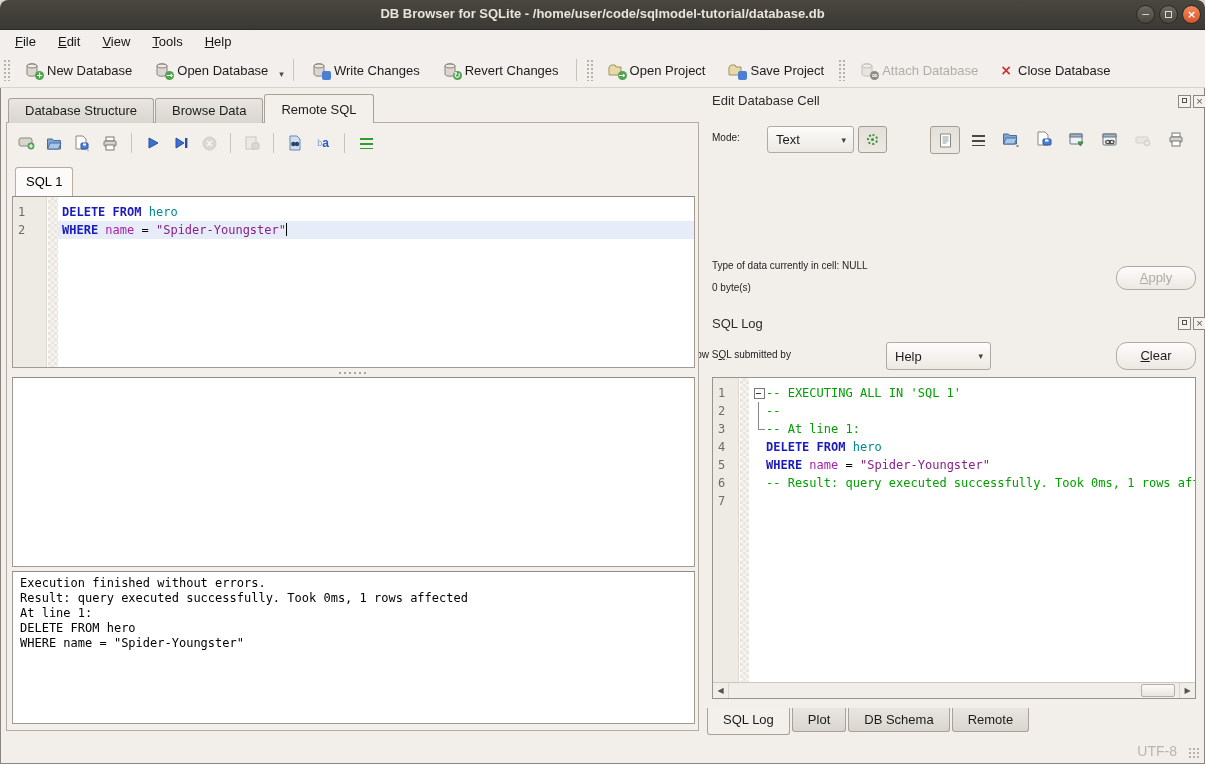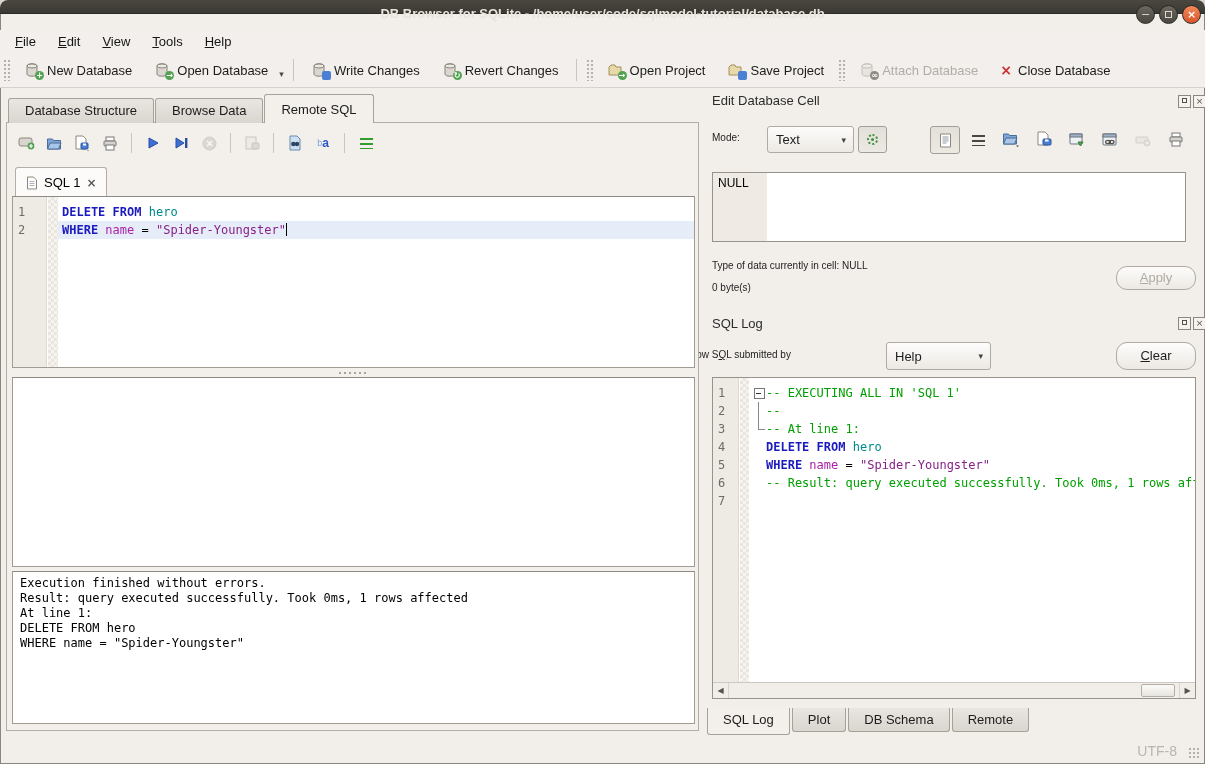--- a/index.html
+++ b/index.html
@@ -2,21 +2,21 @@
 <html><head>
 <meta charset="utf-8">
 <style>
   * { margin:0; padding:0; box-sizing:border-box; }
   html,body { background:#d8d4ce; }
   body { font-family:"Liberation Sans", sans-serif; }
   .app { position:relative; width:1205px; height:764px; background:#f2efeb; overflow:hidden;
          border-radius:8px 8px 0 0; box-shadow:0 0 0 1px #8a867f inset; }
 
   
-  .titlebar { position:absolute; left:0; top:0; width:1205px; height:14px;
+  .titlebar { position:absolute; left:0; top:0; width:1205px; height:30px;
     background:linear-gradient(#4a4740,#3b3934); border-radius:8px 8px 0 0;
     border-bottom:1px solid #2b2a26; }
   .titlebar .title { position:absolute; left:0; right:0; top:6px; text-align:center;
     color:#e8e4dc; font-size:13px; font-weight:bold; }
   .winbtn { position:absolute; top:5px; width:19px; height:19px; border-radius:50%;
     background:linear-gradient(#6b675f,#4a4740); border:1px solid #2a2925;
     color:#dedad2; font-size:11px; line-height:17px; text-align:center;
     font-family:"DejaVu Sans", sans-serif; }
   .winbtn.close { background:linear-gradient(#f18a5a,#d9542a); color:#fff; font-weight:bold; }
   .winbtn .sq { display:inline-block; width:7px; height:7px; border:1px solid #dedad2; margin-top:5px; }
@@ -60,21 +60,21 @@
   .sqltoolbar { position:absolute; left:10px; top:7px; height:26px; display:flex; align-items:center; gap:10px; }
   .sicon { width:18px; height:18px; display:flex; align-items:center; justify-content:center; position:relative; }
   .sicon.dis { opacity:.4; }
   .ssep { width:1px; height:20px; background:#c9c4bd; margin:0 2px; }
   .ab-icon b { color:#2a56c6; font-size:12px; } .ab-icon i { color:#7aa0d8; font-size:9px; font-style:normal; }
   .fmt-icon { width:13px; height:11px;
     background:repeating-linear-gradient(#2f9e2f 0 2px, transparent 2px 5px); }
 
   .sqltab { position:absolute; left:8px; top:44px; height:30px; padding:0 10px;
     display:flex; align-items:center; gap:6px; background:#fcfbfa;
-    border:1px solid #b3ada5; border-bottom:none; border-radius:3px 3px 0 0; font-size:13px; }
+    border:1px solid #b3ada5; border-bottom:none; border-radius:3px 3px 0 0; font-size:13px;flex-direction:column; }
   .closex { color:#5c5954; font-weight:bold; font-size:12px; font-family:"DejaVu Sans", sans-serif; }
 
   .editorbox { position:absolute; left:5px; top:73px; width:683px; height:172px; background:#fff;
     border:1px solid #a19b93; border-top-color:#8f8a83; overflow:hidden; }
   .paneempty { position:absolute; left:5px; top:254px; width:683px; height:190px; background:#fff;
     border:1px solid #a19b93; border-top-color:#8f8a83; }
   .msgpane { position:absolute; left:5px; top:448px; width:683px; height:153px; background:#fff;
     border:1px solid #a19b93; border-top-color:#8f8a83; padding:4px 7px;
     font-family:"DejaVu Sans Mono", monospace; font-size:12px; line-height:15px; color:#000;
     overflow:hidden; white-space:pre; }
@@ -436,24 +436,20 @@
       </svg>
   </div>
   <div class="cellicon" style="left:1166px;top:129px">
     <svg width="16" height="15" viewBox="0 0 16 15">
         <rect x="4" y="1" width="8" height="4" fill="#fff" stroke="#777"></rect>
         <rect x="2" y="5" width="12" height="5" rx="1" fill="#d8d4cd" stroke="#777"></rect>
         <rect x="4" y="9" width="8" height="5" fill="#fff" stroke="#777"></rect>
       </svg>
   </div>
 
-  <div class="cellbox">
-    <div class="cgutter"></div>
-    <div class="cval">NULL</div>
-  </div>
 
   <div class="label13" style="left:712px;top:260px">Type of data currently in cell: NULL</div>
   <div class="label13" style="left:712px;top:282px">0 byte(s)</div>
   <div class="btn disabled" style="left:1116px;top:266px;width:80px;height:24px;line-height:22px">Apply</div>
 
   <div class="dock-title" style="left:712px;top:316px">SQL Log</div>
   <div class="dockbtn" style="left:1178px;top:317px">
       <span class="inner-sq"></span>
     </div>
   <div class="dockbtn" style="left:1193px;top:317px">×</div>

